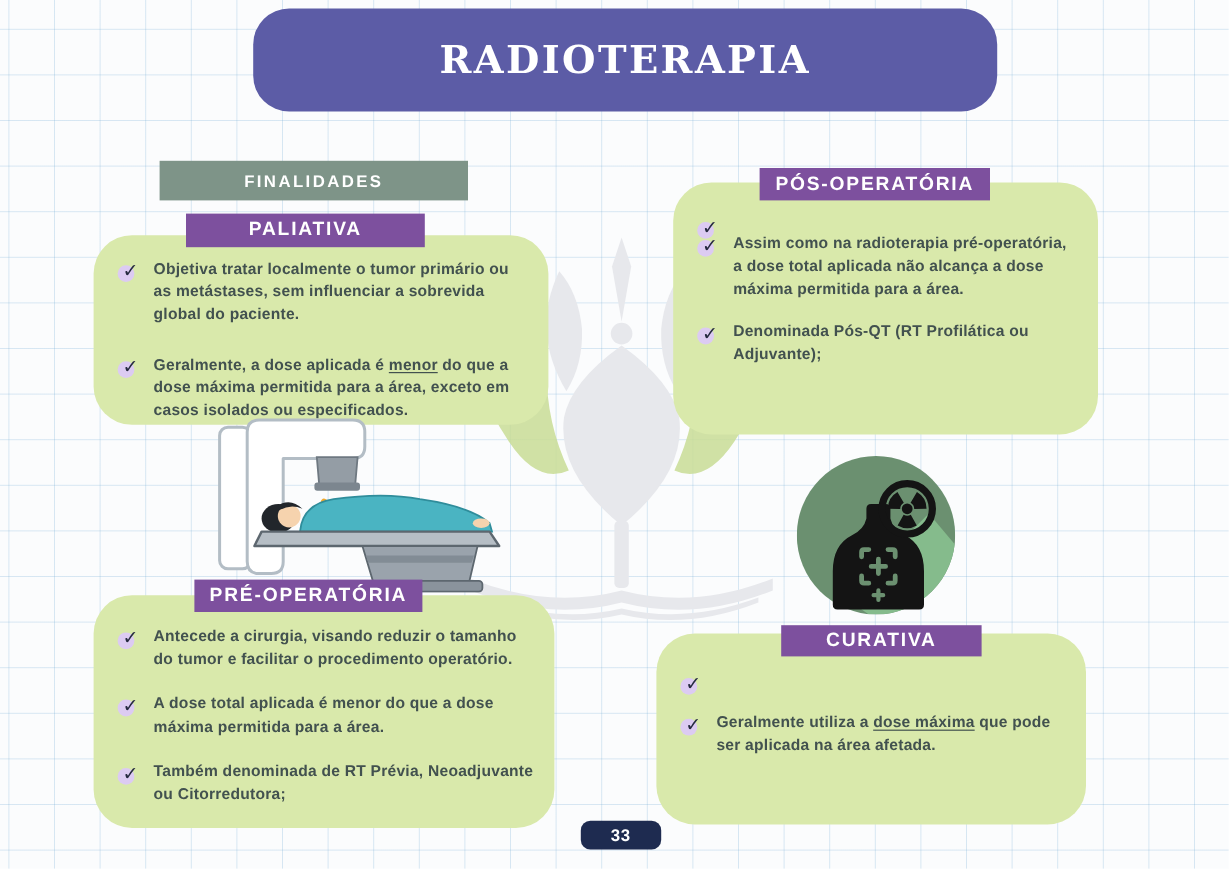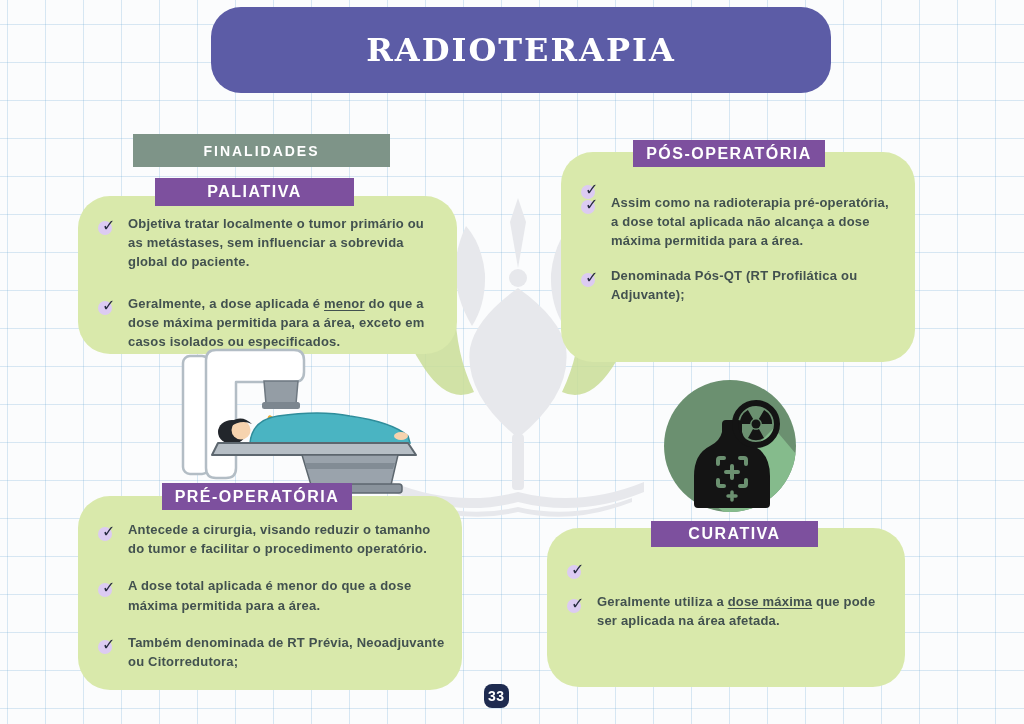--- a/index.html
+++ b/index.html
@@ -67,21 +67,21 @@
     border-radius:50%; background:#dccbf2; z-index:-1;
   }
   u{ text-underline-offset:2px; }
 
   .machine{ position:absolute; left:170px; top:348px; width:250px; height:146px; z-index:2; }
   .radiation-badge{ position:absolute; left:664px; top:380px; width:132px; height:132px; z-index:2; }
   .watermark{ position:absolute; left:368px; top:196px; width:300px; height:330px; z-index:1; }
   .page-badge{
     position:absolute; left:484px; top:684px; z-index:4;
     background:#1e2b50; color:#fff; border-radius:8px;
-    font-weight:bold; font-size:14px; padding:4px 4px; letter-spacing:.5px;
+    font-weight:bold; font-size:14px; padding:4px 25px; letter-spacing:.5px;
   }
 </style>
 </head>
 <body>
 
 <div class="page">
 
   <svg class="watermark" viewBox="0 0 300 330" aria-hidden="true">
     <g fill="#c9dd96" opacity="0.85">
       <path d="M30,18 Q8,100 56,172 Q80,208 106,196 Q84,150 88,96 Q58,62 30,18 Z"></path>

